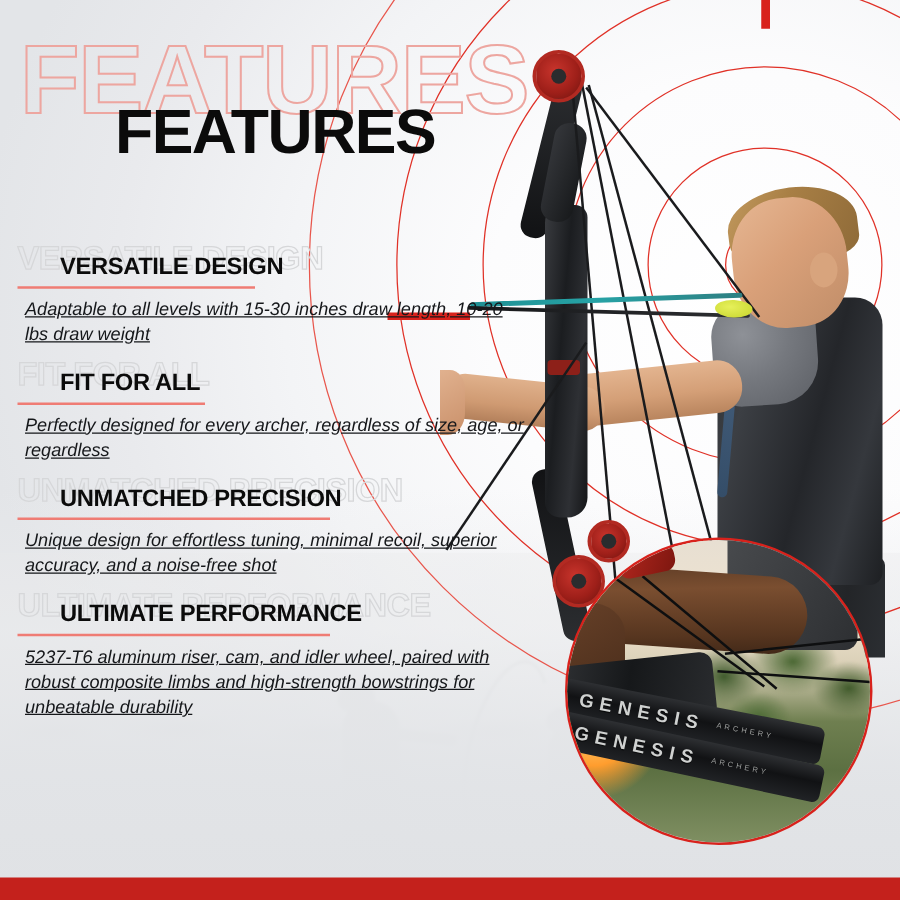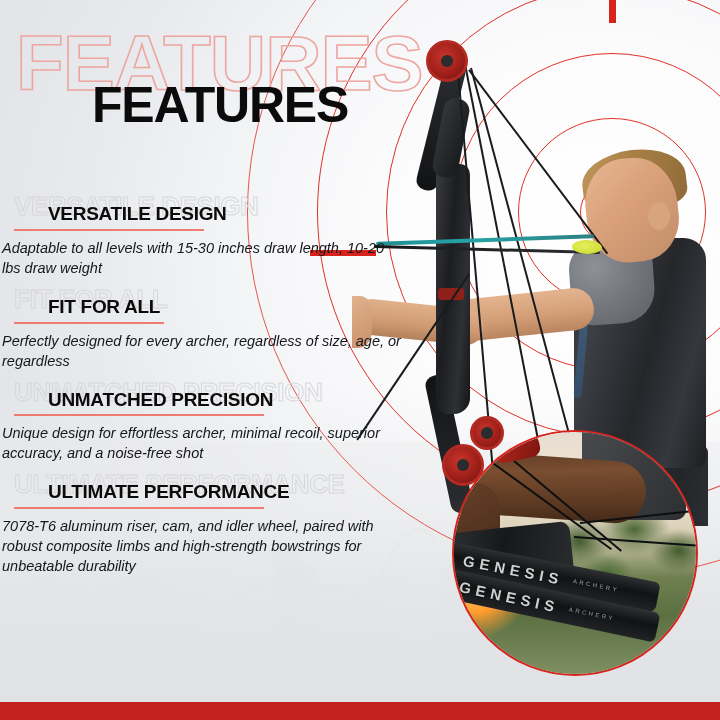--- a/index.html
+++ b/index.html
@@ -332,24 +332,25 @@
     margin-left:48px;
     font-size:19px; font-weight:700; letter-spacing:-.3px;
     line-height:1.25; color:#0b0b0b;
     padding-bottom:3px;
   }
   .feat-rule {
     position:relative; margin-left:14px; margin-top:0;
     width:190px; height:2px; background:#ef7c74;
   }
   .feat-body {
-    margin-left:2px; margin-top:7px;
+    margin-left:20px; margin-top:7px;
     font-size:14.5px; font-style:italic; font-weight:500;
     line-height:1.38; color:#15171a;
     max-width:400px;
+    text-decoration:underline;
   }
 
   .f2 .feat-rule { width:150px; }
   .f3 .feat-rule { width:250px; }
   .f4 .feat-rule { width:250px; }
   .f3 .feat-body, .f4 .feat-body { max-width:402px; }
 
   
   .bottom-bar {
     position:absolute; left:0; bottom:0; width:720px; height:18px;
@@ -459,26 +460,26 @@
       <div class="feat-ghost">FIT FOR ALL</div>
       <div class="feat-head">FIT FOR ALL</div>
       <div class="feat-rule"></div>
       <div class="feat-body">Perfectly designed for every archer, regardless of size, age, or regardless</div>
     </div>
 
     <div class="feature f3">
       <div class="feat-ghost">UNMATCHED PRECISION</div>
       <div class="feat-head">UNMATCHED PRECISION</div>
       <div class="feat-rule"></div>
-      <div class="feat-body">Unique design for effortless archer, minimal recoil, superior accuracy, and a noise-free shot</div>
+      <div class="feat-body">Unique design for effortless tuning, minimal recoil, superior accuracy, and a noise-free shot</div>
     </div>
 
     <div class="feature f4">
       <div class="feat-ghost">ULTIMATE PERFORMANCE</div>
       <div class="feat-head">ULTIMATE PERFORMANCE</div>
       <div class="feat-rule"></div>
-      <div class="feat-body">7078-T6 aluminum riser, cam, and idler wheel, paired with robust composite limbs and high-strength bowstrings for unbeatable durability</div>
+      <div class="feat-body">5237-T6 aluminum riser, cam, and idler wheel, paired with robust composite limbs and high-strength bowstrings for unbeatable durability</div>
     </div>
 
   </div>
 
   <div class="bottom-bar"></div>
 </div>
 
 </body></html>

